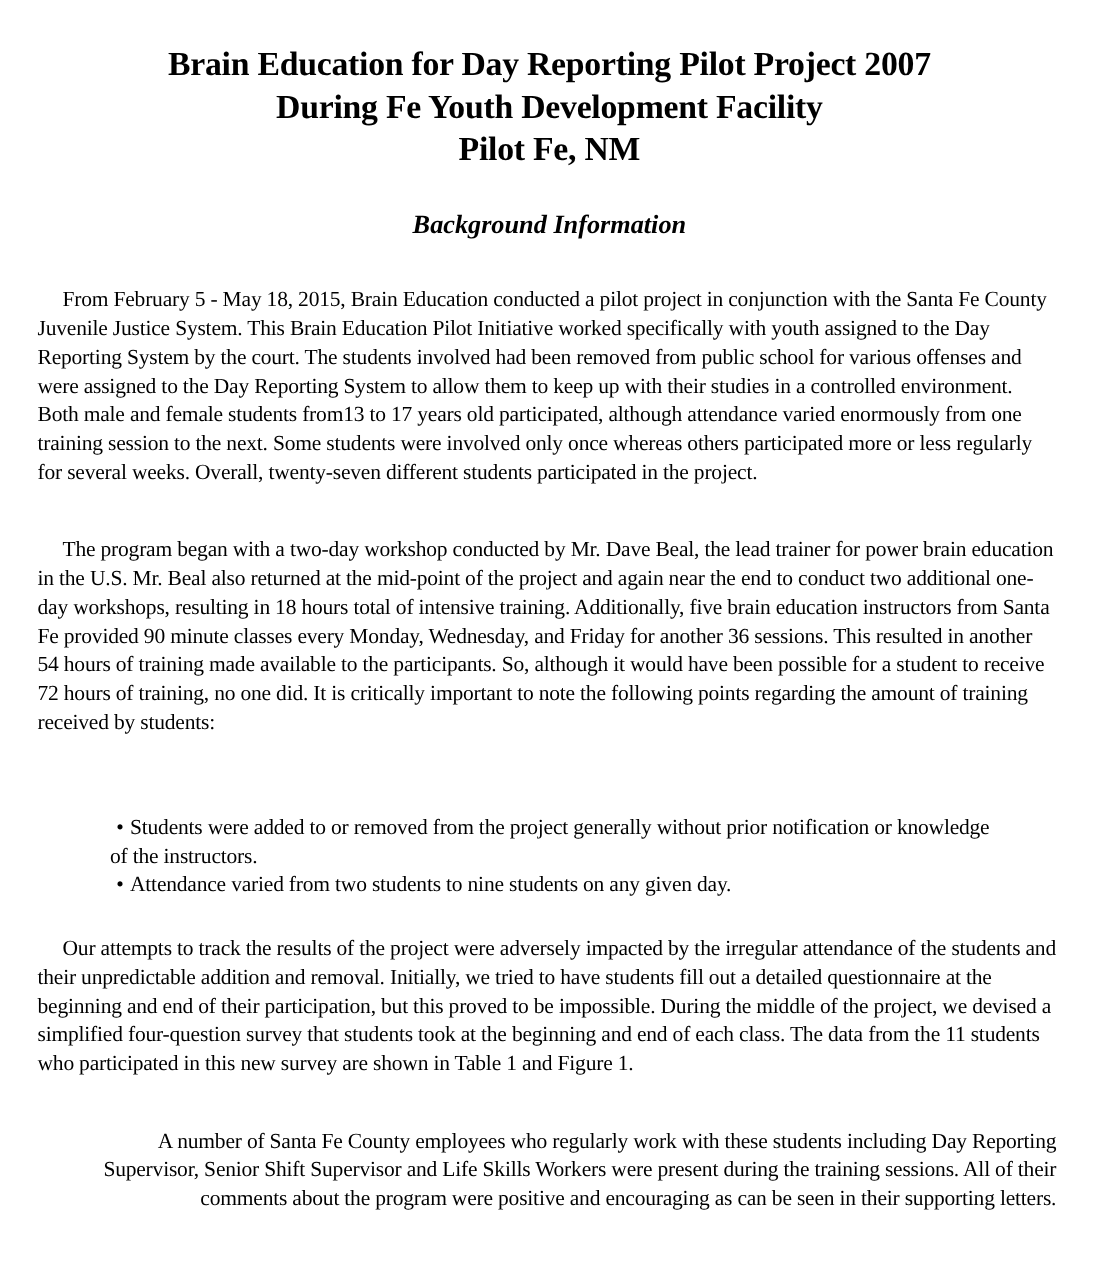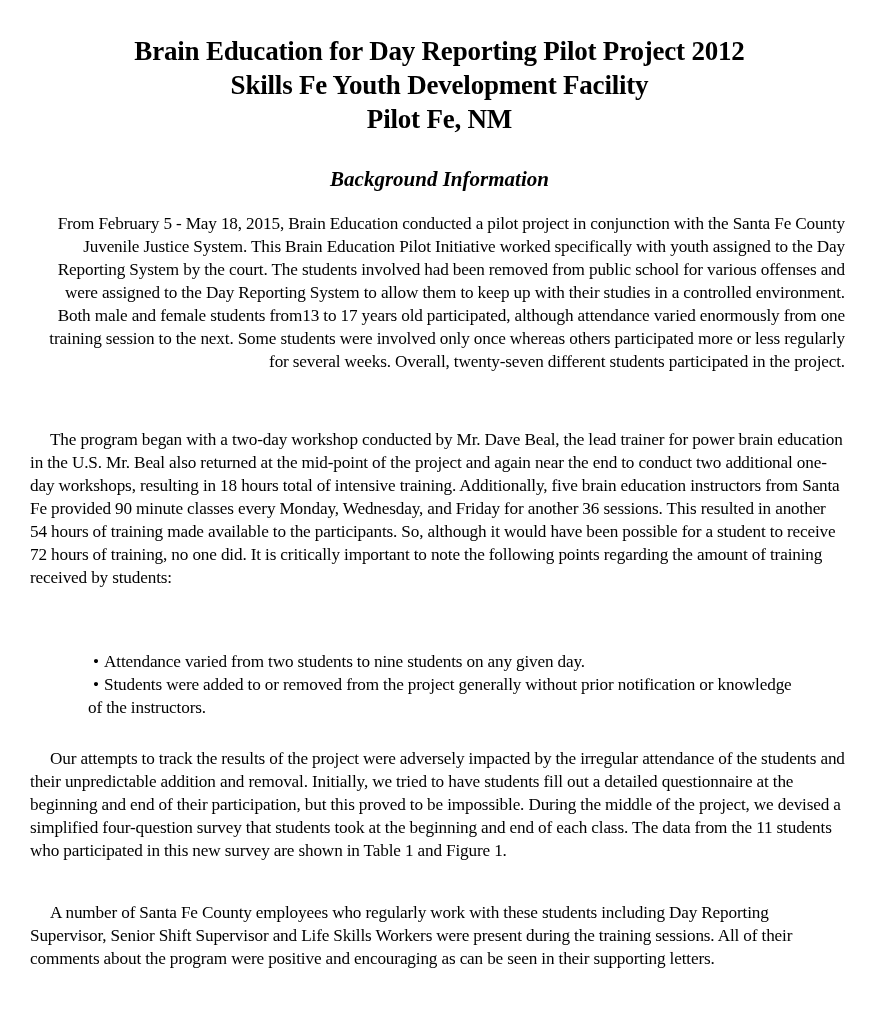--- a/index.html
+++ b/index.html
@@ -18,51 +18,51 @@
   .subtitle {
     position: absolute; left: 0; top: 165px; width: 879px; text-align: center;
     font-family: "Liberation Serif", serif; font-weight: bold; font-style: italic;
     font-size: 21px; line-height: 28px;
   }
   .para {
     position: absolute; left: 30px; width: 815px;
     font-size: 17.2px; line-height: 23px; margin: 0;
     text-indent: 20px; letter-spacing: -0.15px; word-spacing: 0px;
   }
-  .p1 { top: 212px; text-align: right; }
+  .p1 { top: 228px; }
   .p2 { top: 428px; }
   .p3 { top: 747px; }
-  .p4 { top: 901px; }
+  .p4 { top: 901px; text-align: right; }
   .bullets {
     position: absolute; left: 88px; top: 650px; width: 720px;
     font-size: 17.2px; line-height: 23px; margin: 0; padding: 0; list-style: none;
     letter-spacing: -0.15px;
   }
   .bullets li { margin: 0; padding: 0; }
   .bullet-mark { display: inline-block; width: 16px; text-align: center; }
 </style>
 </head>
 <body>
 
 <div class="page">
   <div class="title-block">
-    <div class="title-line">Brain Education for Day Reporting Pilot Project 2012</div>
-    <div class="title-line">Skills Fe Youth Development Facility</div>
+    <div class="title-line">Brain Education for Day Reporting Pilot Project 2007</div>
+    <div class="title-line">During Fe Youth Development Facility</div>
     <div class="title-line">Pilot Fe, NM</div>
   </div>
 
   <div class="subtitle">Background Information</div>
 
   <p class="para p1">From February 5  -  May 18, 2015, Brain Education conducted a pilot project in conjunction with the Santa Fe County Juvenile Justice System.  This Brain Education Pilot Initiative worked specifically with youth assigned to the Day Reporting System by the court.   The students involved had been removed from public school for various offenses and were assigned to the Day Reporting System to allow them to keep up with their studies in a controlled environment.  Both male and female students from13 to 17 years old participated, although attendance varied enormously from one training session to the next.  Some students were involved only once whereas others participated more or less regularly for several weeks.  Overall, twenty-seven different students participated in the project.</p>
   <p class="para p2">The program began with a two-day workshop conducted by Mr. Dave Beal, the lead trainer for power brain education in the U.S.  Mr. Beal also returned at the mid-point of the project and again near the end to conduct two additional one-day workshops, resulting in 18 hours total of intensive training.  Additionally, five brain education instructors from Santa Fe provided 90 minute classes every Monday, Wednesday, and Friday for another 36 sessions.  This resulted in another 54 hours of training made available to the participants. So, although it would have been possible for a student to receive 72 hours of training, no one did. It is critically important to note the following points regarding the amount of training received by students:</p>
 
   <ul class="bullets">
     <li>
-      <span class="bullet-mark">•</span><span>Attendance varied from two students to nine students on any given day.</span>
+      <span class="bullet-mark">•</span><span>Students were added to or removed from the project generally without prior notification or knowledge of the instructors.</span>
     </li>
     <li>
-      <span class="bullet-mark">•</span><span>Students were added to or removed from the project generally without prior notification or knowledge of the instructors.</span>
+      <span class="bullet-mark">•</span><span>Attendance varied from two students to nine students on any given day.</span>
     </li>
   </ul>
 
   <p class="para p3">Our attempts to track the results of the project were adversely impacted by the irregular attendance of the students and their unpredictable addition and removal.  Initially, we tried to have students fill out a detailed questionnaire at the beginning and end of their participation, but this proved to be impossible.  During the middle of the project, we devised a simplified four-question survey that students took at the beginning and end of each class.  The data from the 11 students who participated in this new survey are shown in Table 1 and Figure 1.</p>
   <p class="para p4">A number of Santa Fe County employees who regularly work with these students including Day Reporting Supervisor, Senior Shift Supervisor and Life Skills Workers were present during the training sessions.  All of their comments about the program were positive and encouraging as can be seen in their supporting letters.</p>
 </div>
 
 </body></html>

